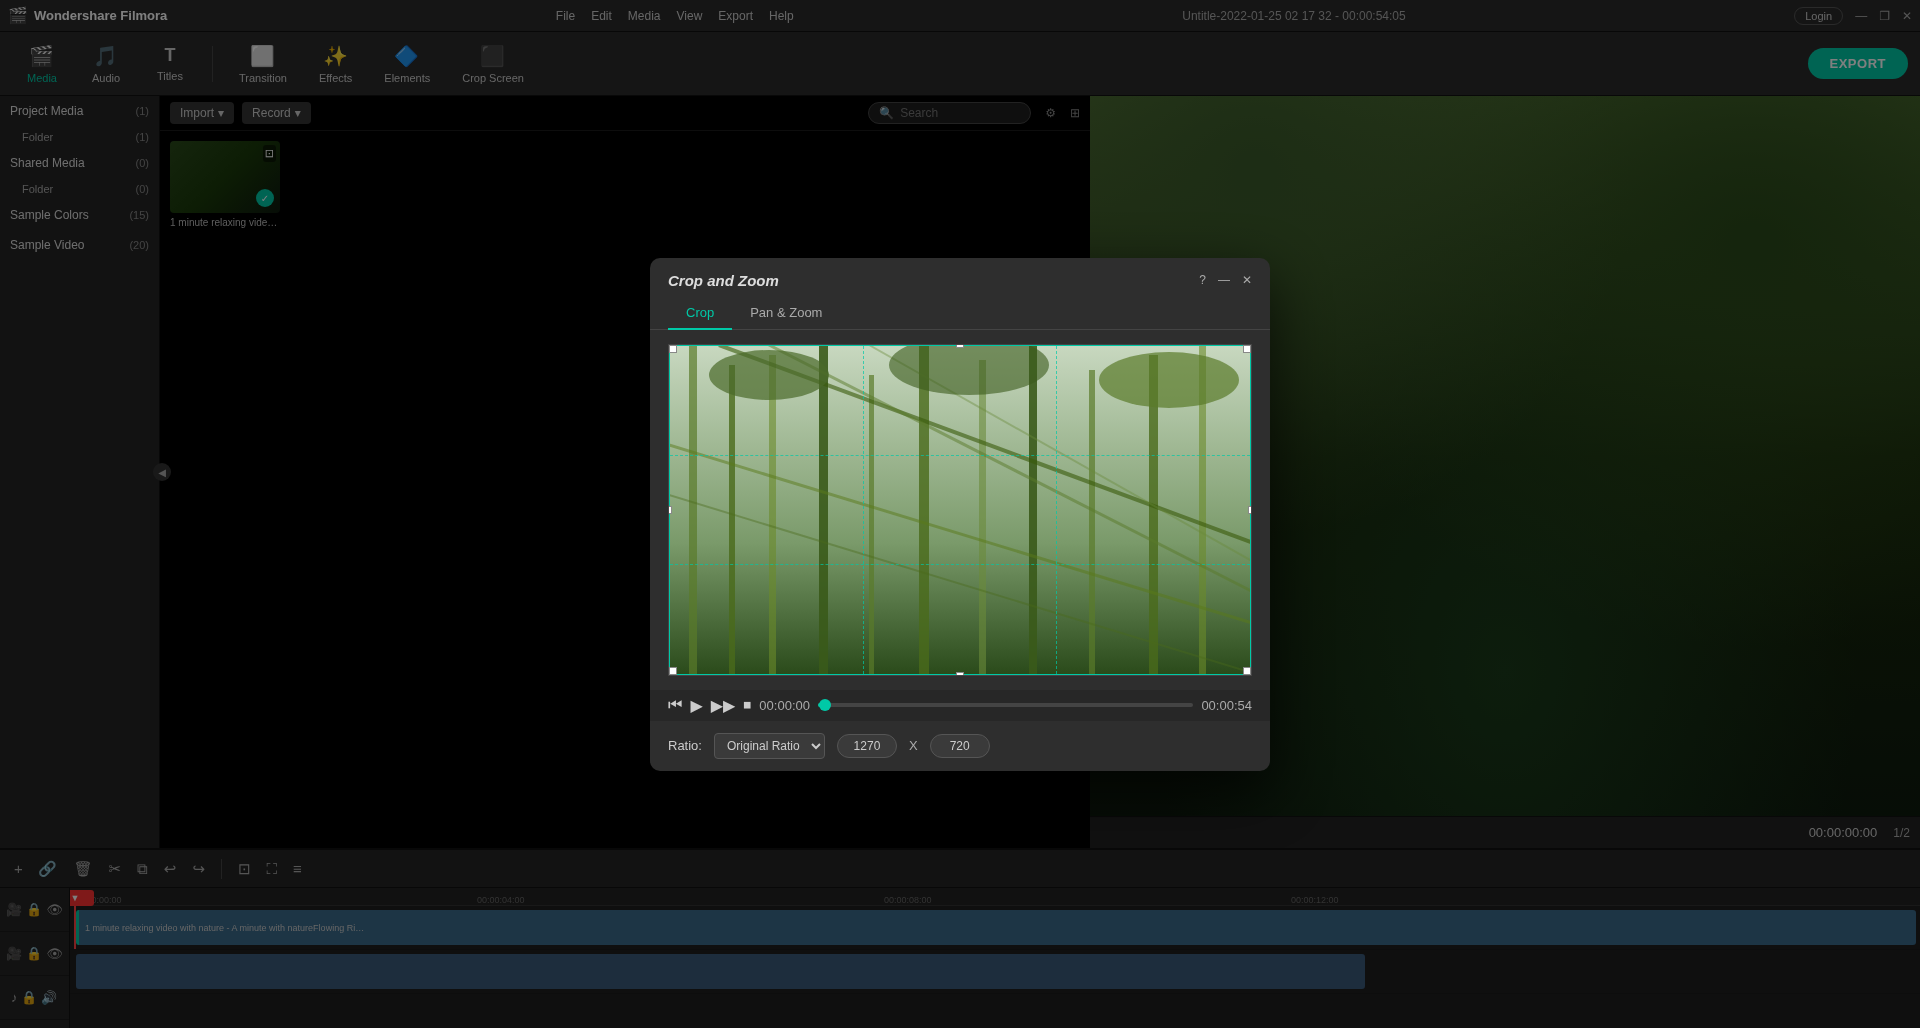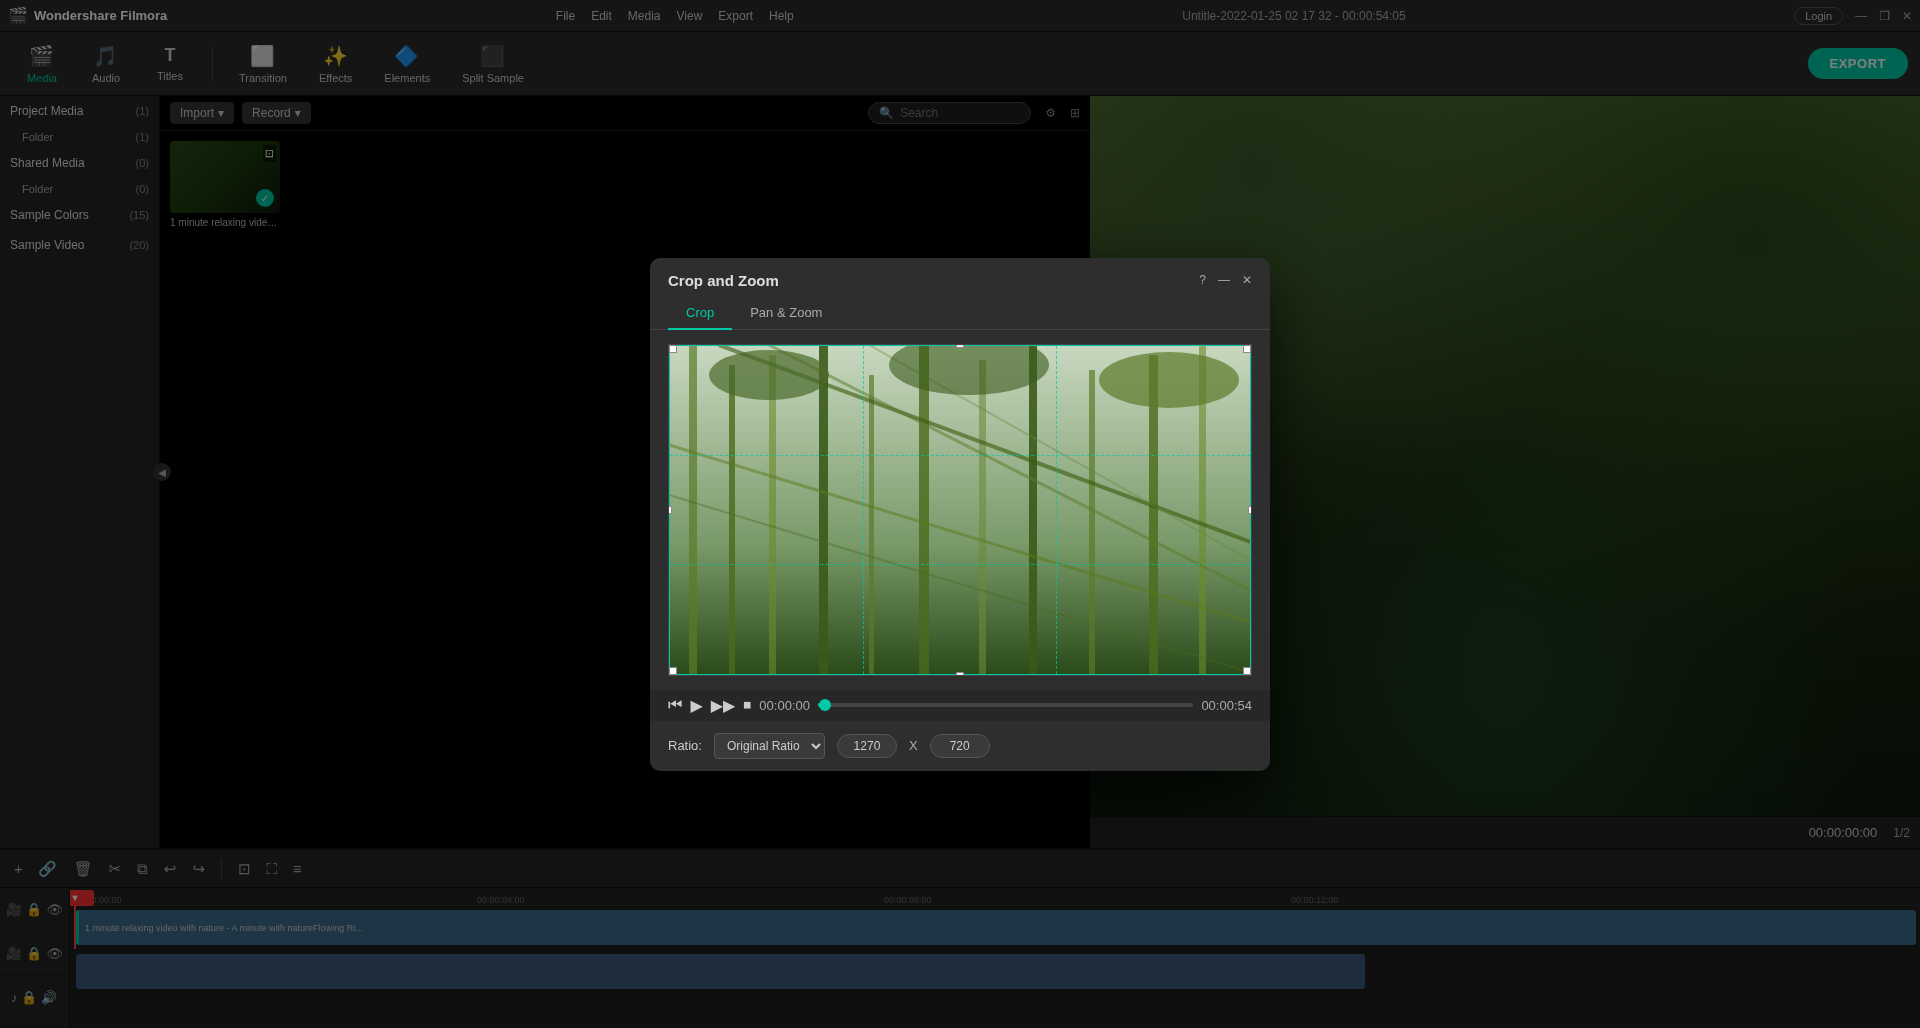--- a/index.html
+++ b/index.html
@@ -276,21 +276,21 @@
       background: #2e2e2e;
       border-radius: 10px;
       width: 620px;
       box-shadow: 0 20px 60px rgba(0,0,0,0.7);
       overflow: hidden;
     }
     #modal-header {
       display: flex; align-items: center; justify-content: space-between;
       padding: 14px 18px 0 18px;
     }
-    #modal-header .modal-title { color: #ddd; font-size: 15px; font-weight: 600; }
+    #modal-header .modal-title { color: #ddd; font-size: 15px; font-weight: 600; font-style: italic; }
     #modal-header .modal-actions { display: flex; gap: 12px; color: #aaa; cursor: pointer; }
     .modal-tabs {
       display: flex; gap: 0; padding: 8px 18px 0 18px; border-bottom: 1px solid #444;
     }
     .modal-tab {
       padding: 8px 18px; cursor: pointer; color: #aaa; font-size: 13px;
       border-bottom: 2px solid transparent; margin-bottom: -1px;
     }
     .modal-tab.active { color: #00c9a7; border-bottom: 2px solid #00c9a7; }
     #modal-preview {
@@ -434,21 +434,21 @@
   <div class="toolbar-item">
     <span class="t-icon">✨</span>
     <span>Effects</span>
   </div>
   <div class="toolbar-item">
     <span class="t-icon">🔷</span>
     <span>Elements</span>
   </div>
   <div class="toolbar-item">
     <span class="t-icon">⬛</span>
-    <span>Split Sample</span>
+    <span>Crop Screen</span>
   </div>
   <button id="export-btn">EXPORT</button>
 </div>
 
 <div id="main" style="position:relative;">
 
   <div id="sidebar">
     <div class="sidebar-section-header">
       <span>Project Media</span>
       <span class="sidebar-badge">(1)</span>

